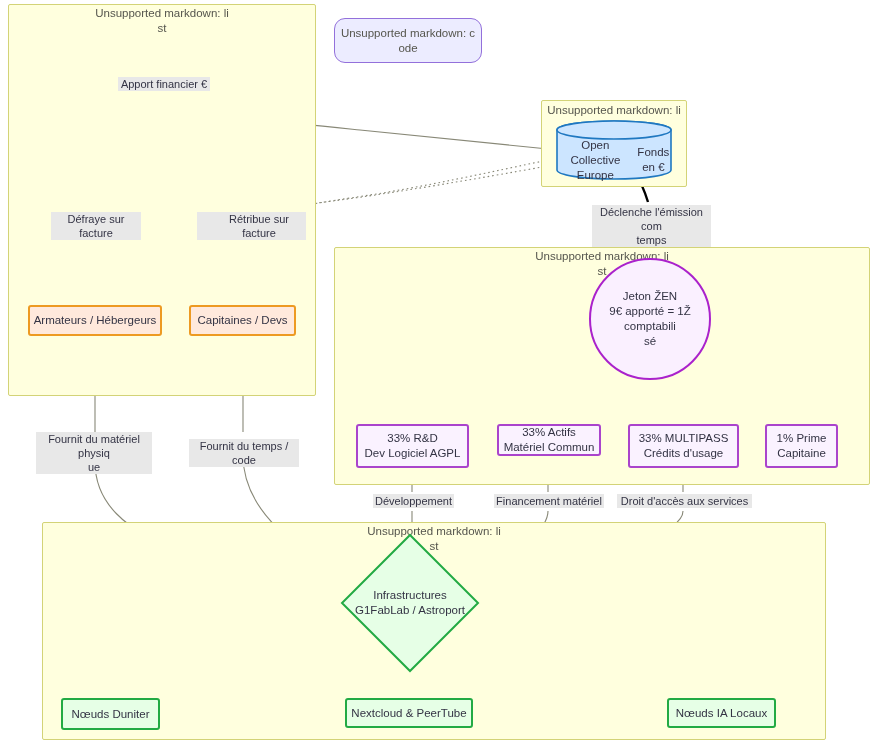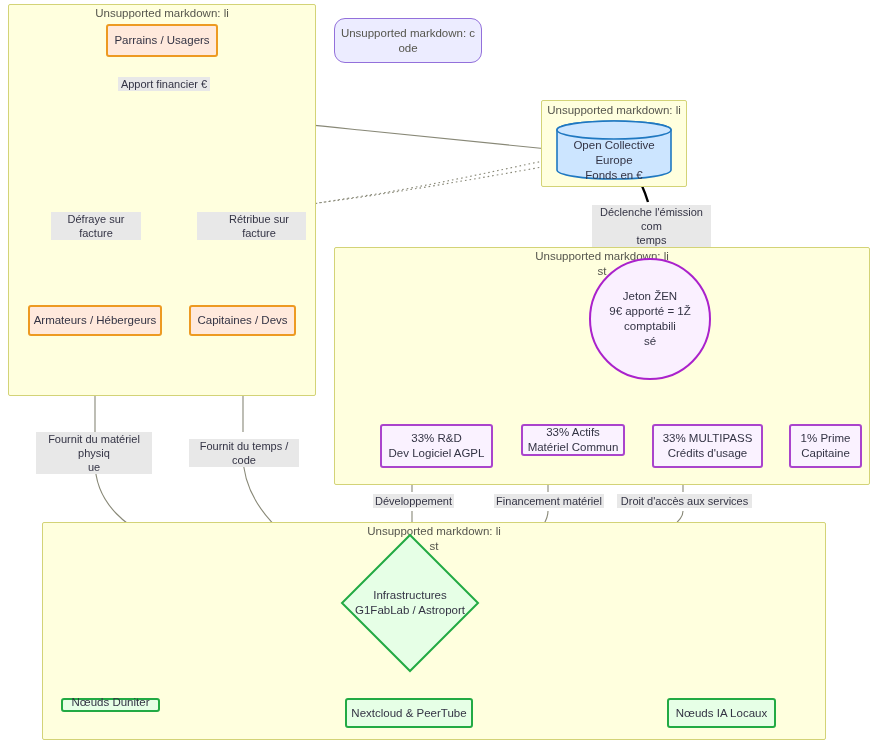--- a/index.html
+++ b/index.html
@@ -59,21 +59,20 @@
   }
   .box-orange {
     background: #ffe9dc;
     border: 2px solid #ed9a22;
     border-radius: 3px;
   }
   .box-purple {
     background: #faf2ff;
     border: 2px solid #aa44cc;
     border-radius: 3px;
-    margin-left: 24px;
   }
   .box-green {
     background: #e6ffe6;
     border: 2px solid #22aa44;
     border-radius: 3px;
   }
   .box-lavender {
     background: #ececff;
     border: 1px solid #9370db;
     border-radius: 2px;
@@ -220,35 +219,32 @@
       <path d="M 410,672 L 410,698"></path>
       <path d="M 478,612 C 520,632 600,664 660,684 C 690,694 706,697 712,698"></path>
     </g>
 
     <g stroke="#000000" fill="none" stroke-width="2.4">
       <path d="M 632,166 C 640,180 645,192 648,202"></path>
       <path d="M 650,236 C 650,248 650,256 650,258" marker-end="url(#arrowthick)"></path>
     </g>
   </svg>
 
-  <div class="node box-orange" style="left:106px; top:24px; width:112px; height:33px;">
-    <span>Parrains / Usagers</span>
-  </div>
 
   <div class="node box-lavender" style="left:334px; top:18px; width:148px; height:45px; flex-direction:column;border-radius:11px;">
     <span class="nline">Unsupported markdown: c</span>
     <span class="nline">ode</span>
   </div>
 
   <div class="cyl-wrap" style="left:556px; top:120px; width:116px; height:60px;">
     <svg width="116" height="60" viewBox="0 0 116 60">
       <path d="M 1,10 L 1,50 A 57,9 0 0 0 115,50 L 115,10 A 57,9 0 0 0 1,10 Z" fill="#cce5ff" stroke="#1f78c1" stroke-width="1.6"></path>
       <ellipse cx="58" cy="10" rx="57" ry="9" fill="#cce5ff" stroke="#1f78c1" stroke-width="1.6"></ellipse>
     </svg>
-    <div class="cyl-label" style="flex-direction:column; padding-top:10px;">
+    <div class="cyl-label" style="flex-direction:row; padding-top:10px;justify-content:space-between;">
       <span class="nline">Open Collective Europe</span>
       <span class="nline">Fonds en €</span>
     </div>
   </div>
 
   <div class="node box-orange" style="left:28px; top:305px; width:134px; height:31px;">
     <span>Armateurs / Hébergeurs</span>
   </div>
 
   <div class="node box-orange" style="left:189px; top:305px; width:107px; height:31px;">
@@ -284,21 +280,21 @@
   <div class="diamond-wrap" style="left:340px; top:533px; width:140px; height:140px;">
     <svg width="140" height="140" viewBox="0 0 140 140">
       <polygon points="70,2 138,70 70,138 2,70" fill="#e6ffe6" stroke="#22aa44" stroke-width="2"></polygon>
     </svg>
     <div class="diamond-label" style="flex-direction:column;">
       <span class="nline">Infrastructures</span>
       <span class="nline">G1FabLab / Astroport</span>
     </div>
   </div>
 
-  <div class="node box-green" style="left:61px; top:698px; width:99px; height:14px;align-items:flex-end;">
+  <div class="node box-green" style="left:61px; top:698px; width:99px; height:32px;">
     <span>Nœuds Duniter</span>
   </div>
 
   <div class="node box-green" style="left:345px; top:698px; width:128px; height:30px;">
     <span>Nextcloud &amp; PeerTube</span>
   </div>
 
   <div class="node box-green" style="left:667px; top:698px; width:109px; height:30px;">
     <span>Nœuds IA Locaux</span>
   </div>

